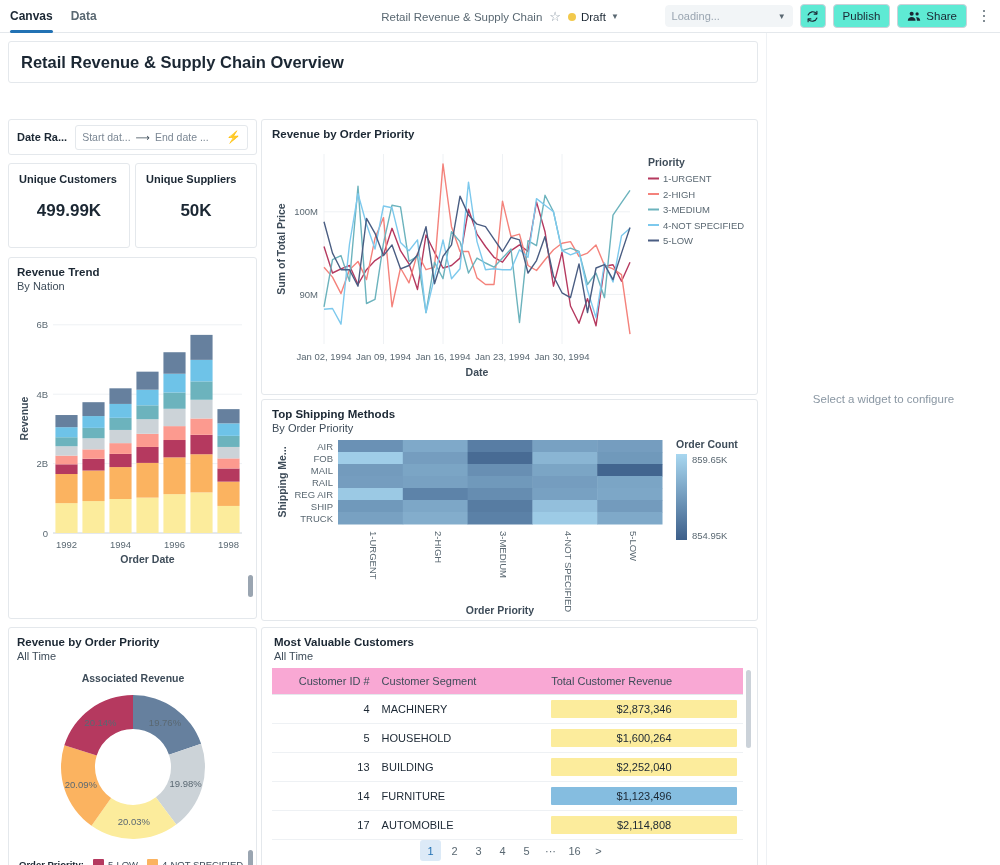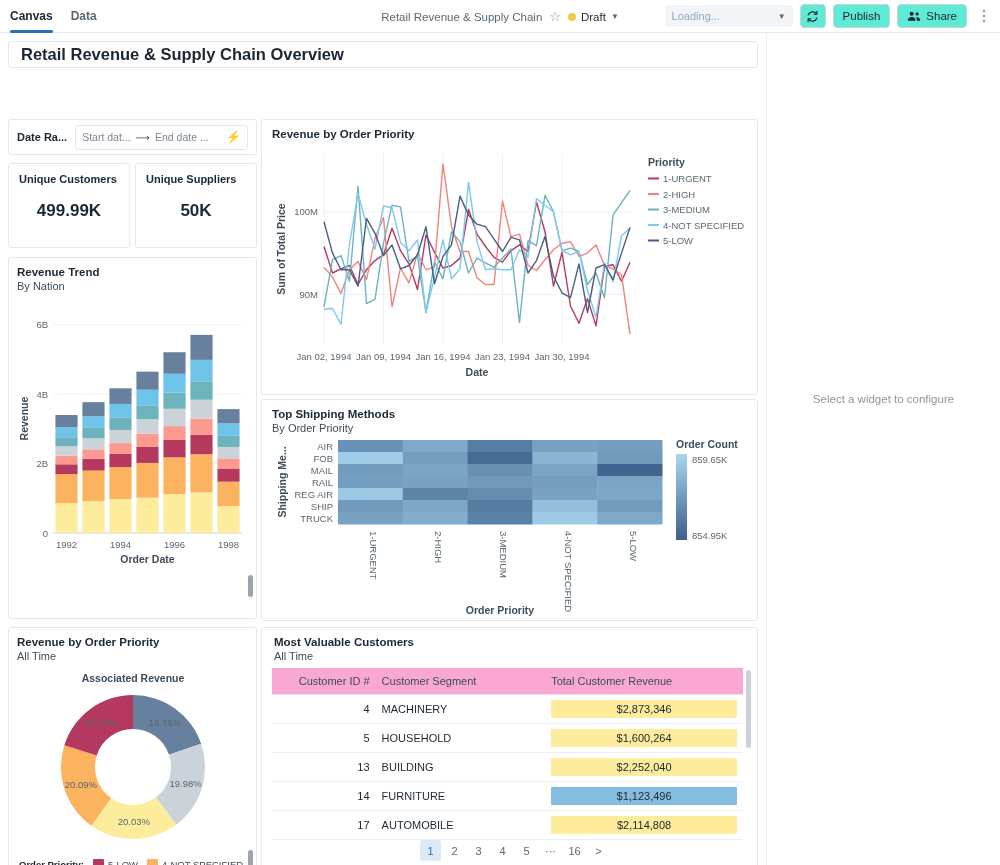--- a/index.html
+++ b/index.html
@@ -74,21 +74,21 @@
     position: absolute; left: 0; top: 33px; width: 766px; height: 832px;
     background: #fff; padding: 8px 4px 0 8px;
   }
   .card {
     background: #fff; border: 1px solid #e4e8ec; border-radius: 3px;
     position: absolute; overflow: hidden;
   }
   .card-title { font-size: 11.5px; font-weight: bold; color: #1b2733; }
   .card-sub { font-size: 11px; color: #3e4c59; margin-top: 2px; }
 
-  #dash-title-card { left: 8px; top: 8px; width: 750px; height: 27px; display: flex; align-items: center; padding-left: 12px; }
+  #dash-title-card { left: 8px; top: 8px; width: 750px; height: 42px; display: flex; align-items: center; padding-left: 12px; }
   #dash-title { font-size: 16.5px; font-weight: bold; color: #1b2733; }
 
   
   #date-card { left: 8px; top: 86px; width: 249px; height: 36px; display: flex; align-items: center; padding: 0 8px; gap: 8px; }
   #date-label { font-size: 11px; font-weight: bold; color: #1b2733; white-space: nowrap; }
   #date-input {
     flex: 1; height: 25px; border: 1px solid #e4e8ec; border-radius: 3px;
     display: flex; align-items: center; padding: 0 6px; gap: 5px;
     font-size: 10.5px; color: #7b8794; cursor: pointer;
   }

